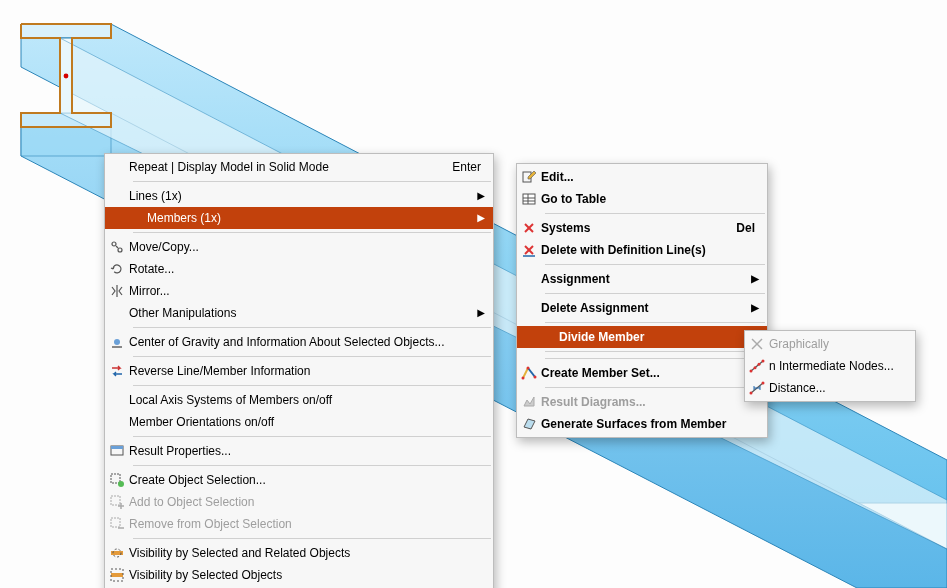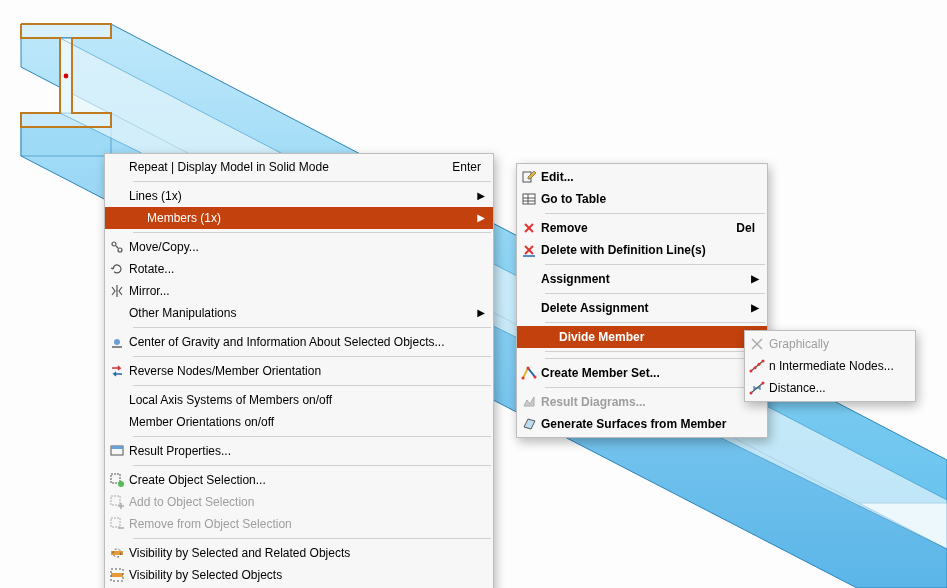--- a/index.html
+++ b/index.html
@@ -186,21 +186,21 @@
           <span class="icon-slot">
             <svg width="16" height="16">
               <g stroke="#c33" stroke-width="1.4" fill="none">
                 <path d="M3 5 h8 l-2 -2 M11 5 l-2 2"></path>
               </g>
               <g stroke="#26a" stroke-width="1.4" fill="none">
                 <path d="M13 11 h-8 l2 2 M5 11 l2 -2"></path>
               </g>
             </svg>
           </span>
-          <span class="label-slot">Reverse Nodes/Member Orientation</span>
+          <span class="label-slot">Reverse Line/Member Information</span>
         </div>
         <div class="sep"></div>
         <div class="menu-item">
           <span class="icon-slot"></span>
           <span class="label-slot">Local Axis Systems of Members on/off</span>
         </div>
         <div class="menu-item">
           <span class="icon-slot"></span>
           <span class="label-slot">Member Orientations on/off</span>
         </div>
@@ -301,21 +301,21 @@
         <div class="sep"></div>
         <div class="menu-item">
           <span class="icon-slot">
             <svg width="16" height="16">
               <g stroke="#d33" stroke-width="2">
                 <line x1="4" y1="4" x2="12" y2="12"></line>
                 <line x1="12" y1="4" x2="4" y2="12"></line>
               </g>
             </svg>
           </span>
-          <span class="label-slot">Remove</span>
+          <span class="label-slot">Systems</span>
           <span class="accel-slot">Del</span>
         </div>
         <div class="menu-item">
           <span class="icon-slot">
             <svg width="16" height="16">
               <g stroke="#d33" stroke-width="2">
                 <line x1="4" y1="4" x2="12" y2="12"></line>
                 <line x1="12" y1="4" x2="4" y2="12"></line>
               </g>
               <line x1="2" y1="14" x2="14" y2="14" stroke="#26a" stroke-width="1.5"></line>

